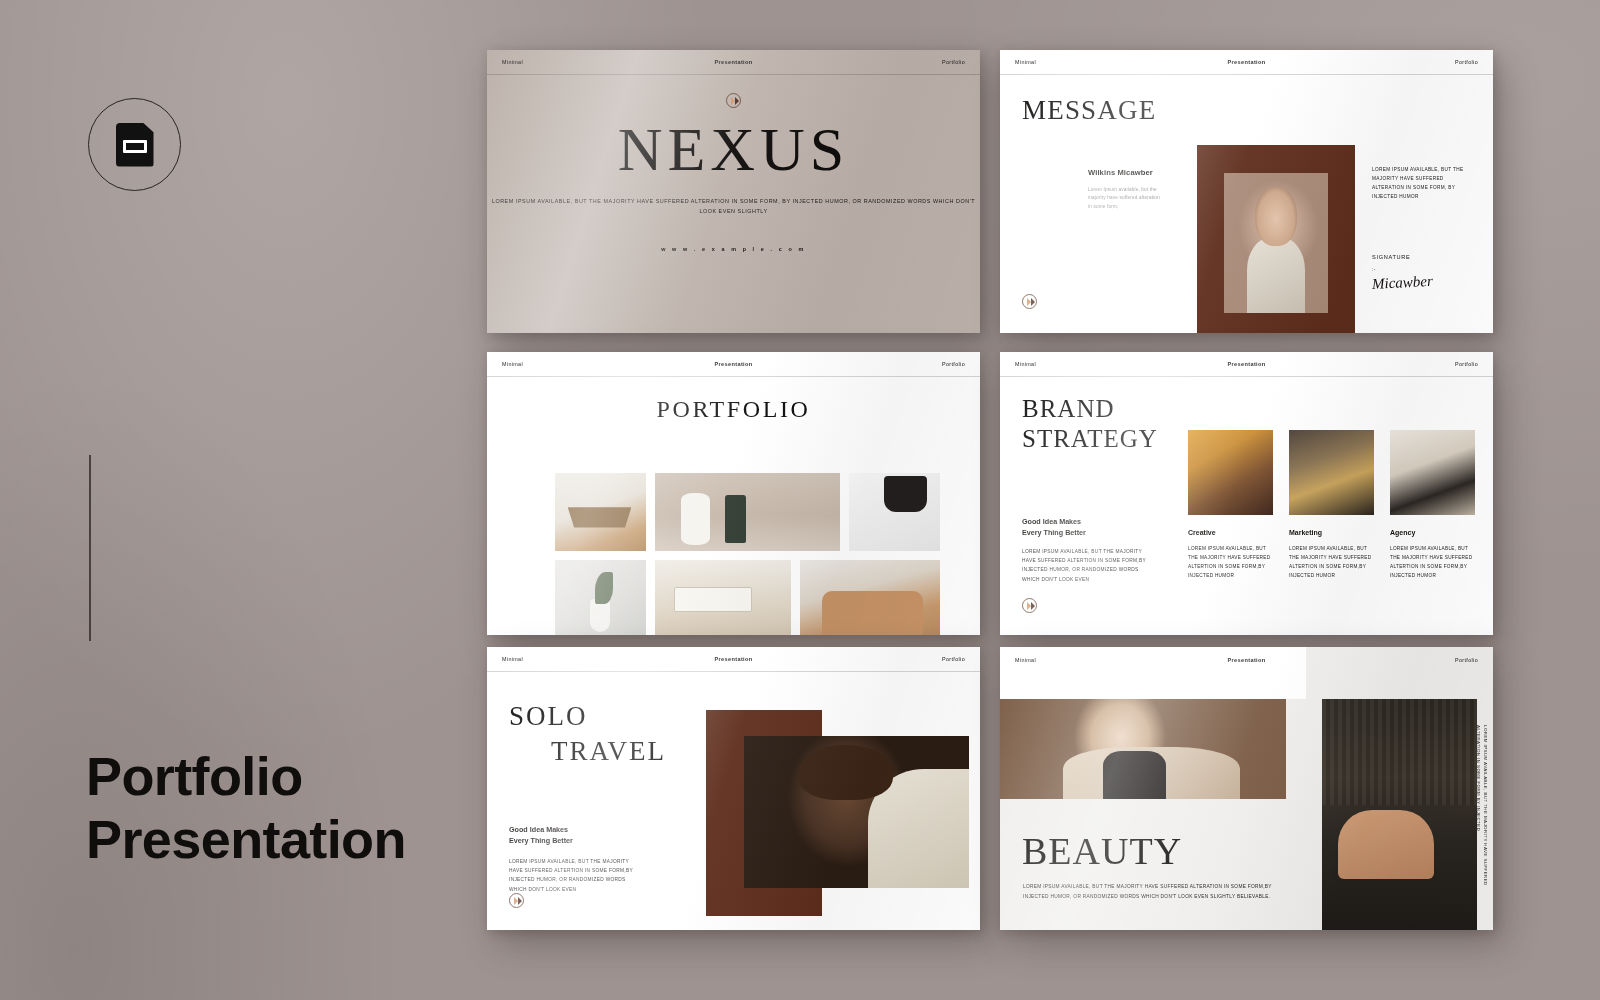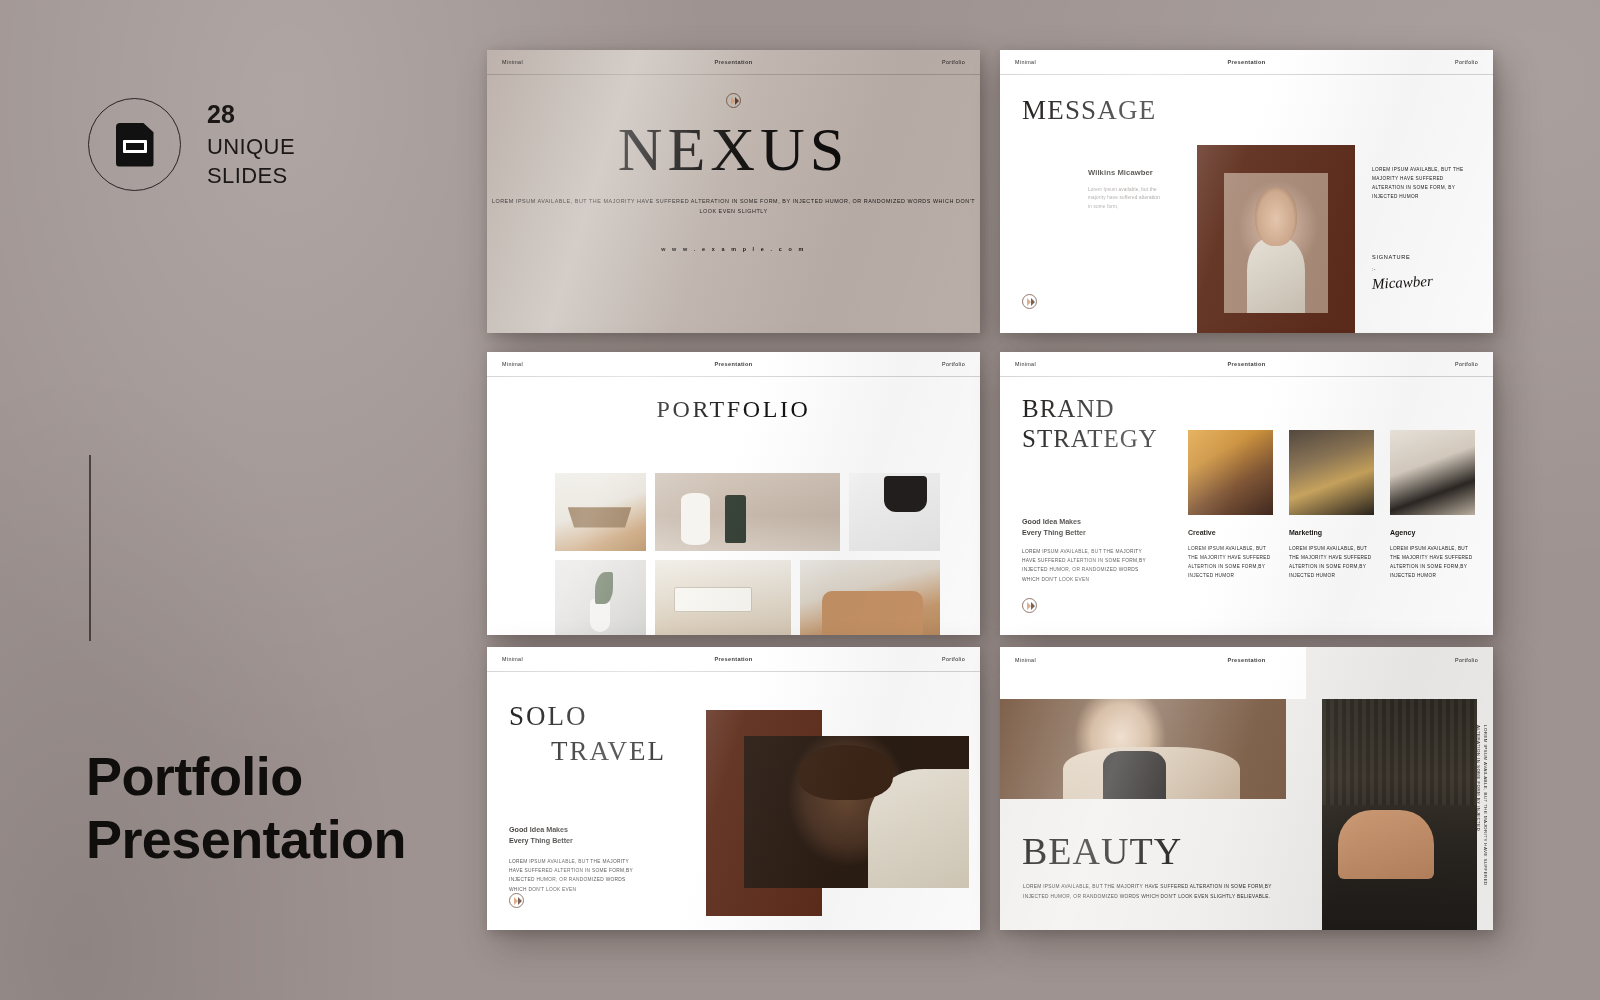--- a/index.html
+++ b/index.html
@@ -253,25 +253,20 @@
 <div id="bg"></div>
 <div id="bg2"></div>
 
 <div class="badge-row">
   <div class="badge-circle">
     <div class="slide-glyph">
       <div class="sheet"></div>
         <div class="inner"></div>
     </div>
   </div>
-  <div class="badge-text">
-    <div class="badge-num">28</div>
-    <div class="badge-l1">UNIQUE</div>
-    <div class="badge-l2">SLIDES</div>
-  </div>
 </div>
 
 <div class="vline"></div>
 
 <div class="bigtitle">
   <div>Portfolio</div>
   <div>Presentation</div>
 </div>
 
 <div class="slide s1">

